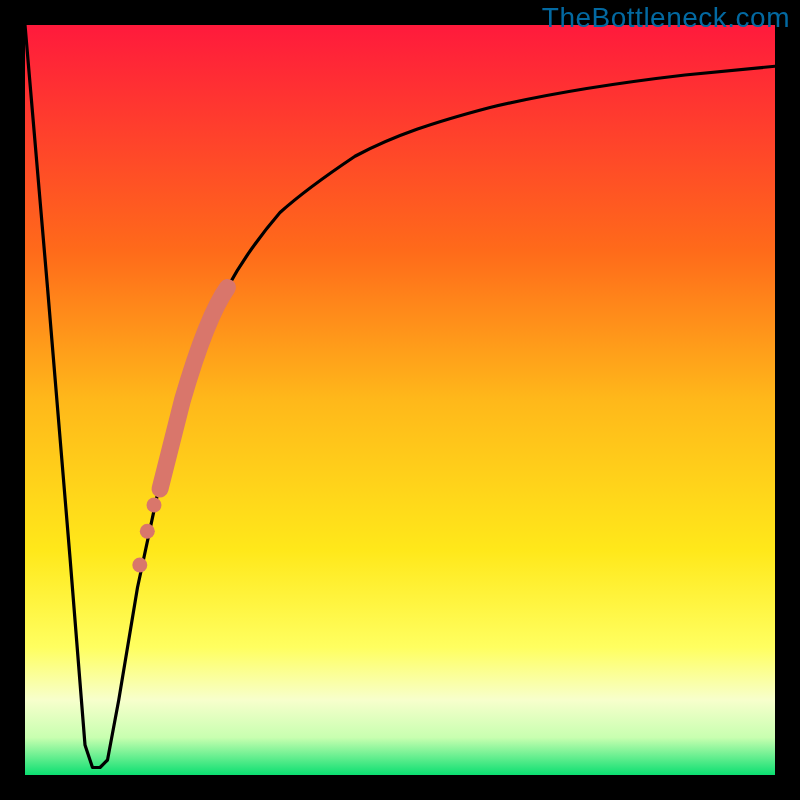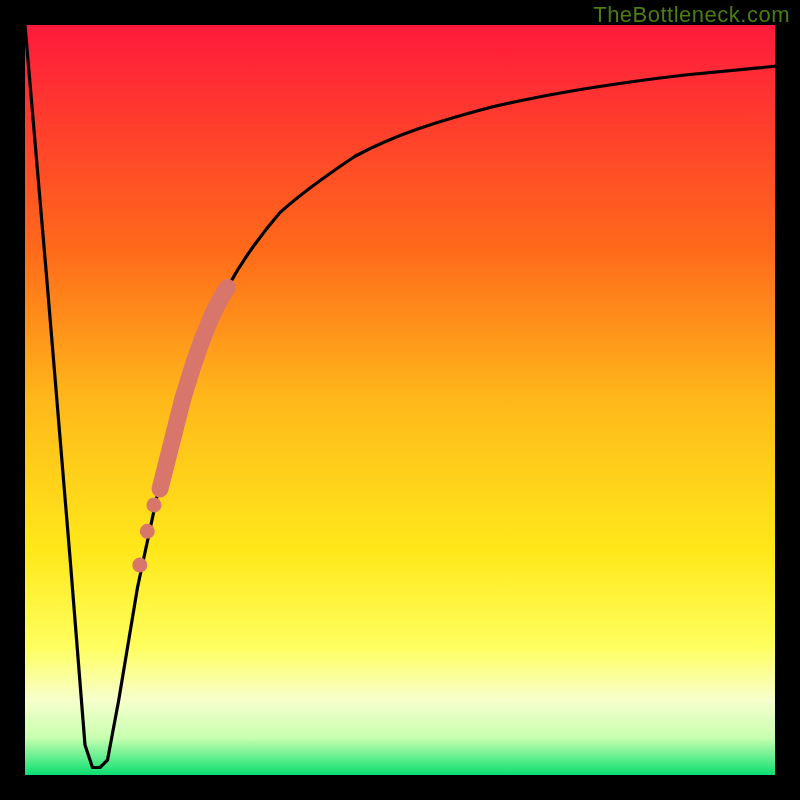--- a/index.html
+++ b/index.html
@@ -29,22 +29,22 @@
     position: absolute;
     inset: 0;
     width: 100%;
     height: 100%;
     display: block;
   }
   .watermark {
     position: absolute;
     top: 2px;
     right: 10px;
-    color: #4d7c0f;
-    font-size: 22px;
+    color: #0369a1;
+    font-size: 28px;
     font-weight: 500;
     letter-spacing: 0.5px;
     user-select: none;
   }
 </style>
 </head>
 <body>
 
 <div class="stage">
 

